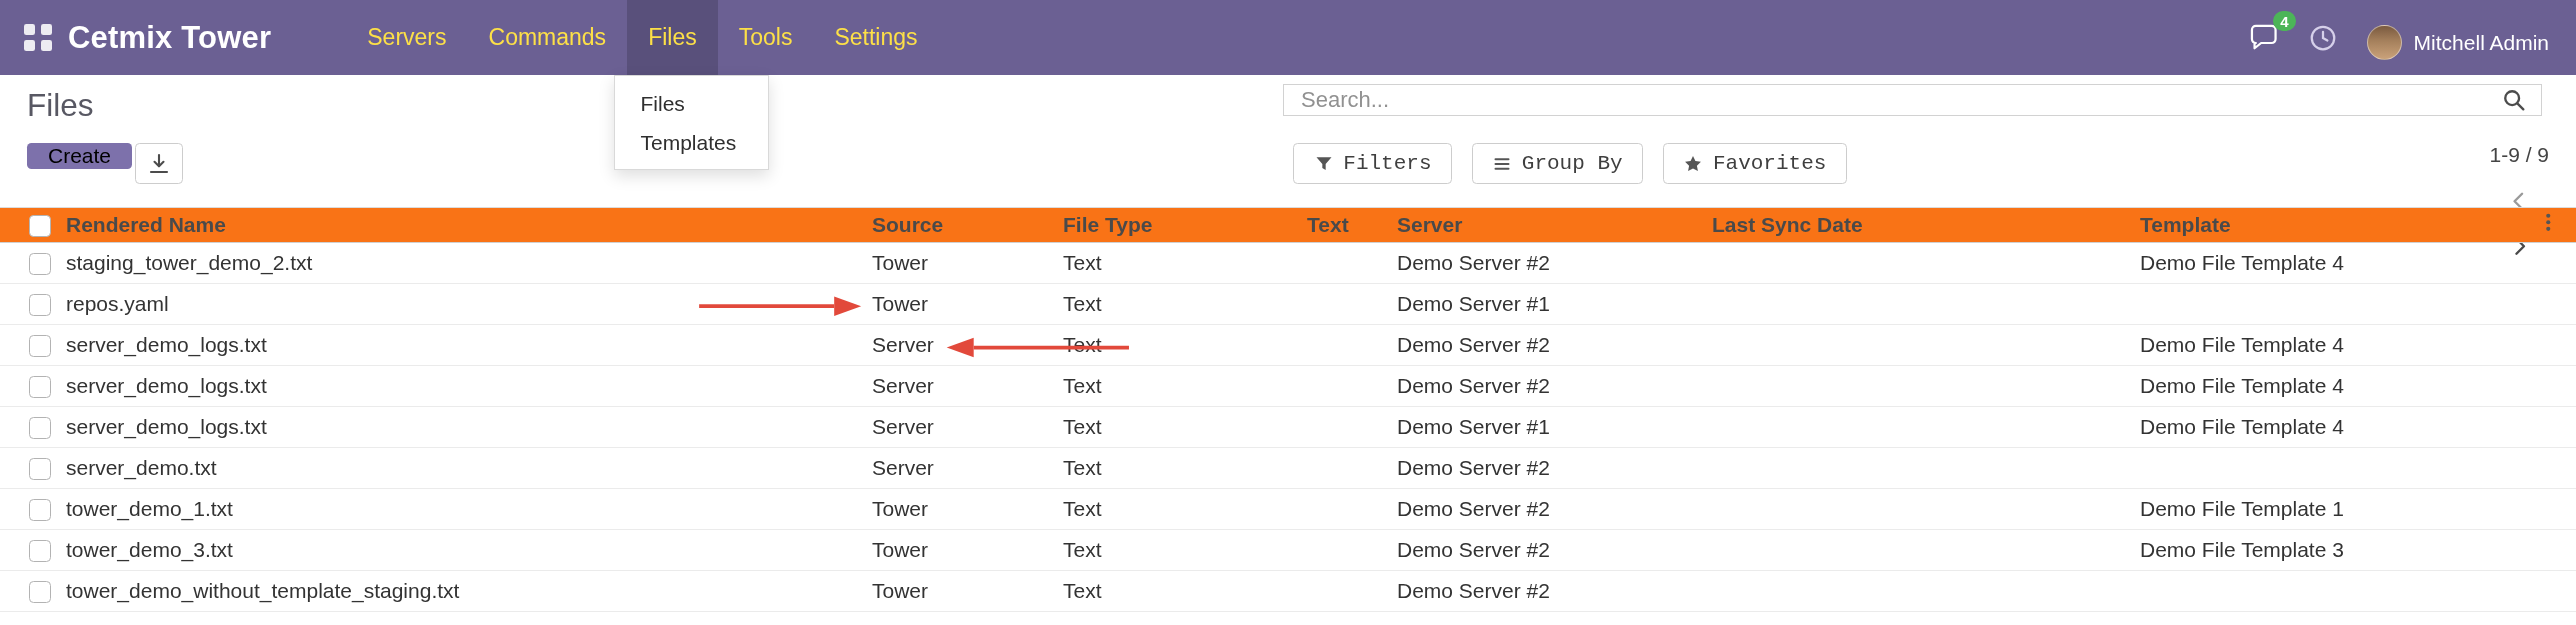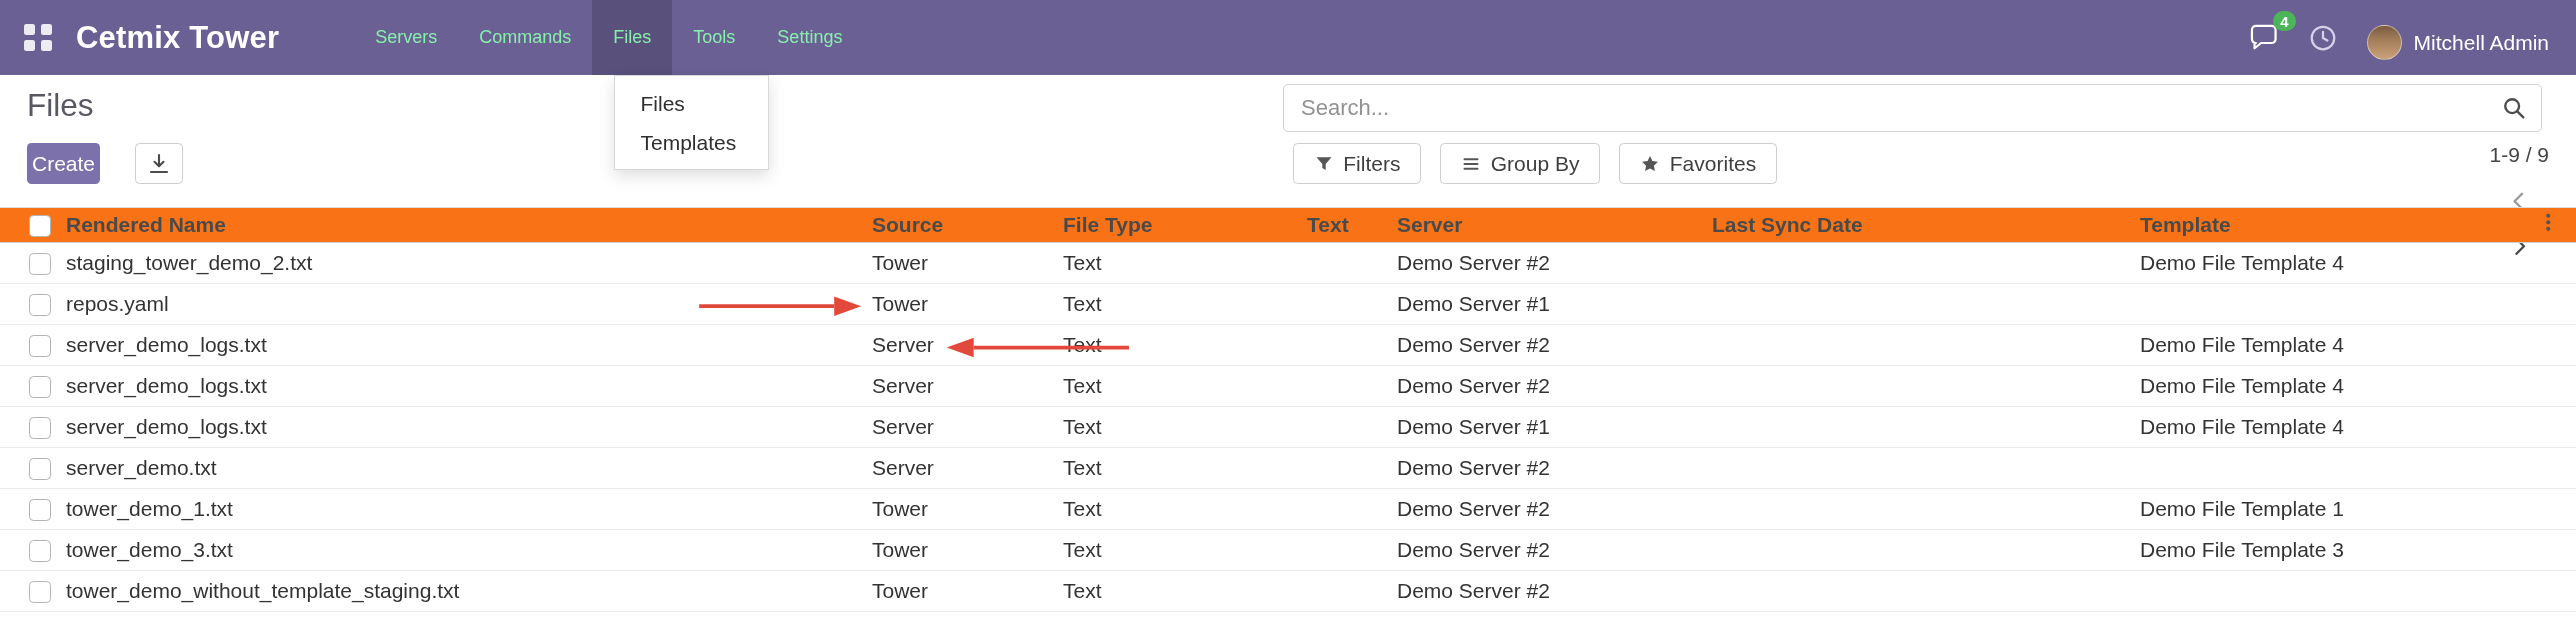--- a/index.html
+++ b/index.html
@@ -5,56 +5,56 @@
   * { box-sizing: border-box; }
   html,body { margin:0; padding:0; }
   body { font-family:"Liberation Sans", sans-serif; background:#fff; }
   .screen { position:relative; width:2576px; height:626px; background:#fff; overflow:hidden; }
 
   
   .navbar { position:absolute; top:0; left:0; width:100%; height:75px;
     background:#6b6093; display:flex; align-items:center; padding-left:24px; z-index:20; }
   .apps-icon { display:grid; grid-template-columns:11.3px 11.3px; grid-auto-rows:11.3px; gap:5.3px; cursor:pointer; }
   .apps-icon i { background:rgba(255,255,255,.88); border-radius:2.3px; }
-  .brand { color:#fff; font-size:31px; font-weight:700; margin-left:24px; letter-spacing:0.2px; white-space:nowrap; }
+  .brand { color:#fff; font-size:31px; font-weight:700; margin-left:16px; letter-spacing:0.2px; white-space:nowrap; }
   .nav-menu { display:flex; height:100%; margin-left:75px; }
-  .nav-item { display:flex; align-items:center; padding:0 21px; color:#86efac; font-size:18px; cursor:pointer; white-space:nowrap; }
+  .nav-item { display:flex; align-items:center; padding:0 21px; color:#fde047; font-size:23px; cursor:pointer; white-space:nowrap; }
   .nav-item.active { background:rgba(0,0,0,.16); }
   .systray { margin-left:auto; display:flex; align-items:center; gap:28.5px; padding-right:27px; height:100%; }
   .msg-wrap { position:relative; display:flex; align-items:center; cursor:pointer; }
   .badge { position:absolute; top:-10.5px; right:-16.5px; background:#4cb558; color:#fff;
     font-size:15px; line-height:15px; padding:2.3px 7.5px; border-radius:10.5px; font-weight:700; }
   .tray-icon { display:flex; align-items:center; cursor:pointer; }
   .user { display:flex; align-items:center; gap:12px; color:#fff; font-size:21px; cursor:pointer; white-space:nowrap;margin-top:10px; }
   .avatar { width:35px; height:35px; border-radius:50%;
     background:linear-gradient(180deg,#7a5a3f 0%,#a5805c 45%,#caa27a 100%);
     border:1.5px solid rgba(255,255,255,.45); display:inline-block; }
 
   
   .dropdown { position:absolute; left:614px; top:75px; min-width:155px; background:#fff;
     border:0.8px solid #d9d9d9; box-shadow:0 6px 15px rgba(0,0,0,.13); padding:7.5px 0; z-index:30; }
   .dd-item { height:39px; line-height:39px; padding:0 25.5px; font-size:21px; color:#2f2f2f; cursor:pointer; white-space:nowrap; }
 
   
   .page-title { position:absolute; left:27px; top:87px; font-size:31.5px; color:#585863; }
-  .search-box { position:absolute; left:1283px; top:84px; width:1259px; height:48px;
-    border:0.8px solid #d2d2d2; border-radius:5px; background:#fff; display:flex; align-items:center; padding:0 15px; }
+  .search-box { position:absolute; left:1283px; top:84px; width:1259px; height:32px;
+    border:0.8px solid #d2d2d2; border-radius:0; background:#fff; display:flex; align-items:center; padding:0 15px; }
   .search-box input { flex:1; border:none; outline:none; font-size:22px; color:#333; font-family:inherit; background:transparent; }
   .search-box input::placeholder { color:#919191; }
 
-  .btn-create { position:absolute; left:27px; top:143px; height:41px; padding:0 5px;
-    background:#7d71ab; color:#ffffff; font-size:21px; border:none; border-radius:4.5px; cursor:pointer; font-family:inherit; }
+  .btn-create { position:absolute; left:27px; top:143px; height:26px; padding:0 21px;
+    background:#7d71ab; color:#000000; font-size:21px; border:none; border-radius:4.5px; cursor:pointer; font-family:inherit; }
   .btn-import { position:absolute; left:135px; top:143px; height:41px; width:48px;
     background:#fff; border:0.8px solid #cdcdcd; border-radius:4.5px; cursor:pointer;
     display:flex; align-items:center; justify-content:center; }
 
   .filter-bar { position:absolute; left:1293px; top:143px; display:flex; gap:19.5px; }
   .filter-bar button { height:41px; padding:0 19.5px; border:0.8px solid #cdcdcd; background:#fff;
     border-radius:4.5px; font-size:21px; color:#3f3f3f; display:flex; align-items:center; gap:9.8px;
-    cursor:pointer; font-family:Liberation Sans, sans-serif; white-space:nowrap; }
+    cursor:pointer; font-family:Liberation Mono, monospace; white-space:nowrap; }
 
   .pager { position:absolute; right:27px; top:143px; height:41px; display:flex; align-items:center; gap:22.5px;flex-direction:column; }
   .pager .val { font-size:21px; color:#444; white-space:nowrap; }
   .pg-btn { display:flex; align-items:center; cursor:pointer; }
 
   
   .list-table { position:absolute; top:207px; left:0; width:2576px; border-collapse:collapse; table-layout:fixed; }
   .list-table thead th { height:35px; background:#f97316; border-top:0.8px solid #dcdcdc; border-bottom:0.8px solid #d0d0d0;
     font-size:21px; font-weight:700; color:#4a4a4a; text-align:left; padding:0 6px; white-space:nowrap; overflow:hidden; cursor:pointer; }
   .list-table tbody td { height:41px; border-bottom:0.8px solid #ebebeb; font-size:21px; color:#333;

